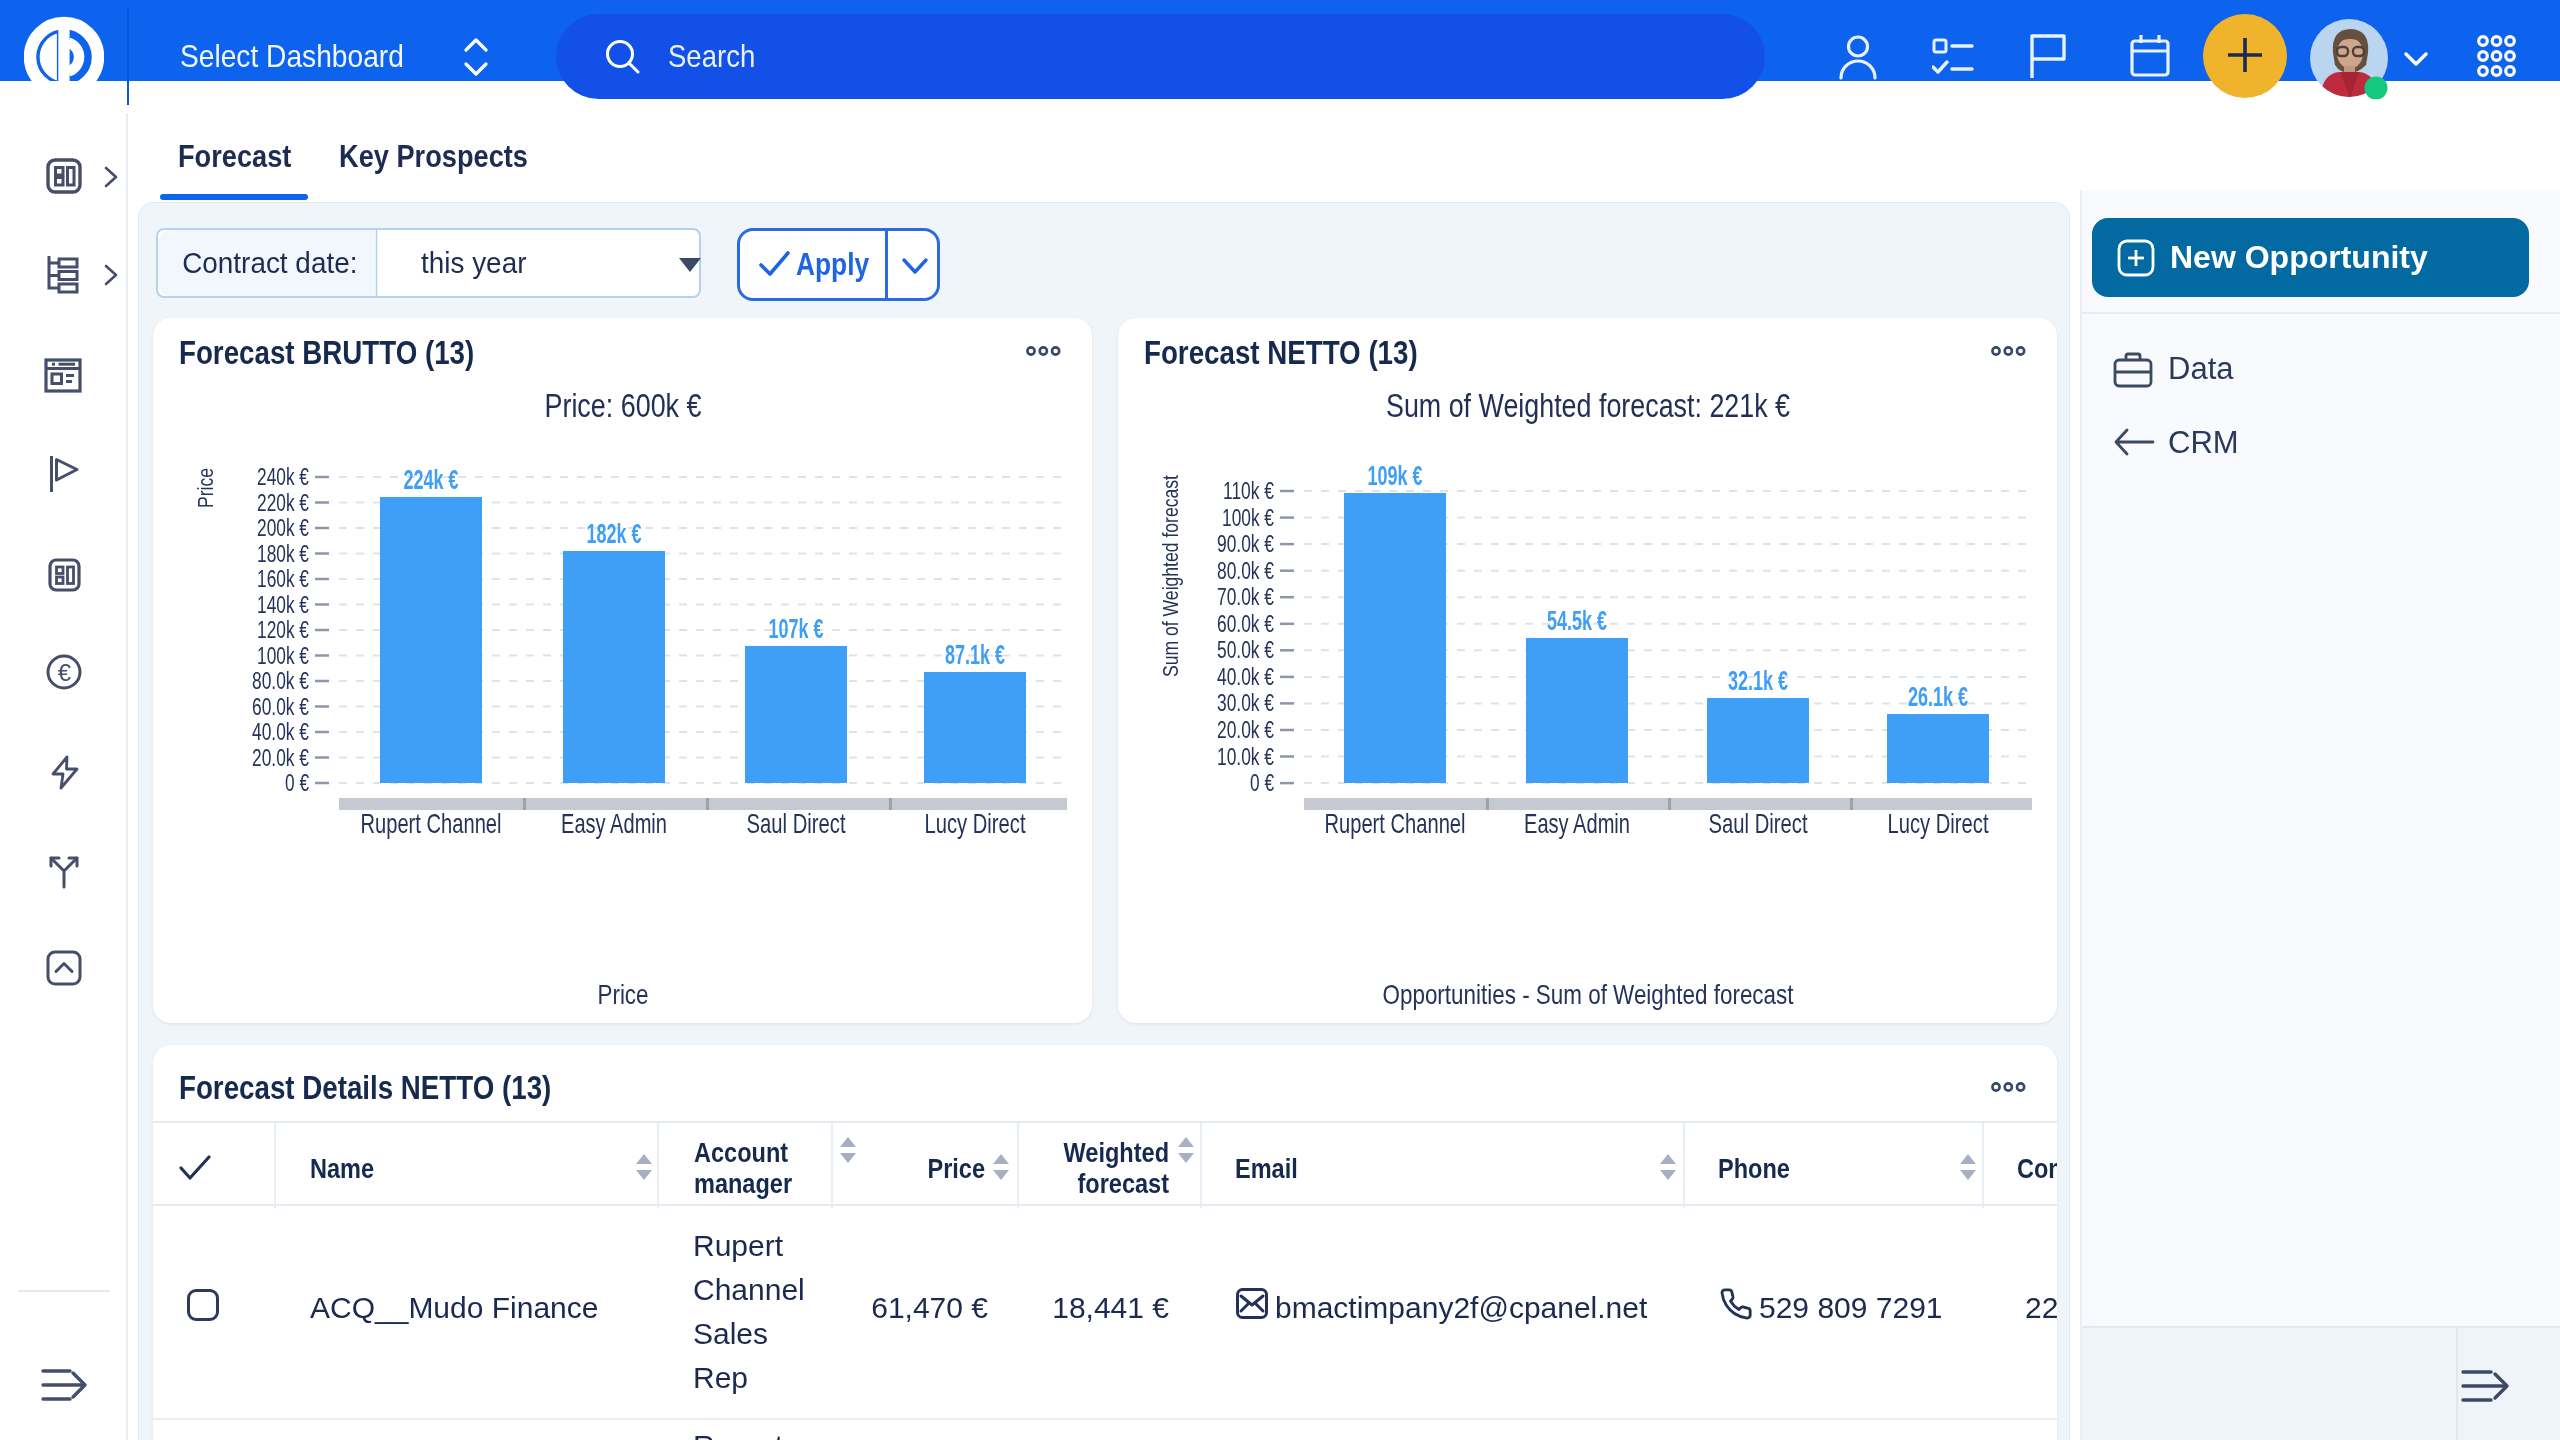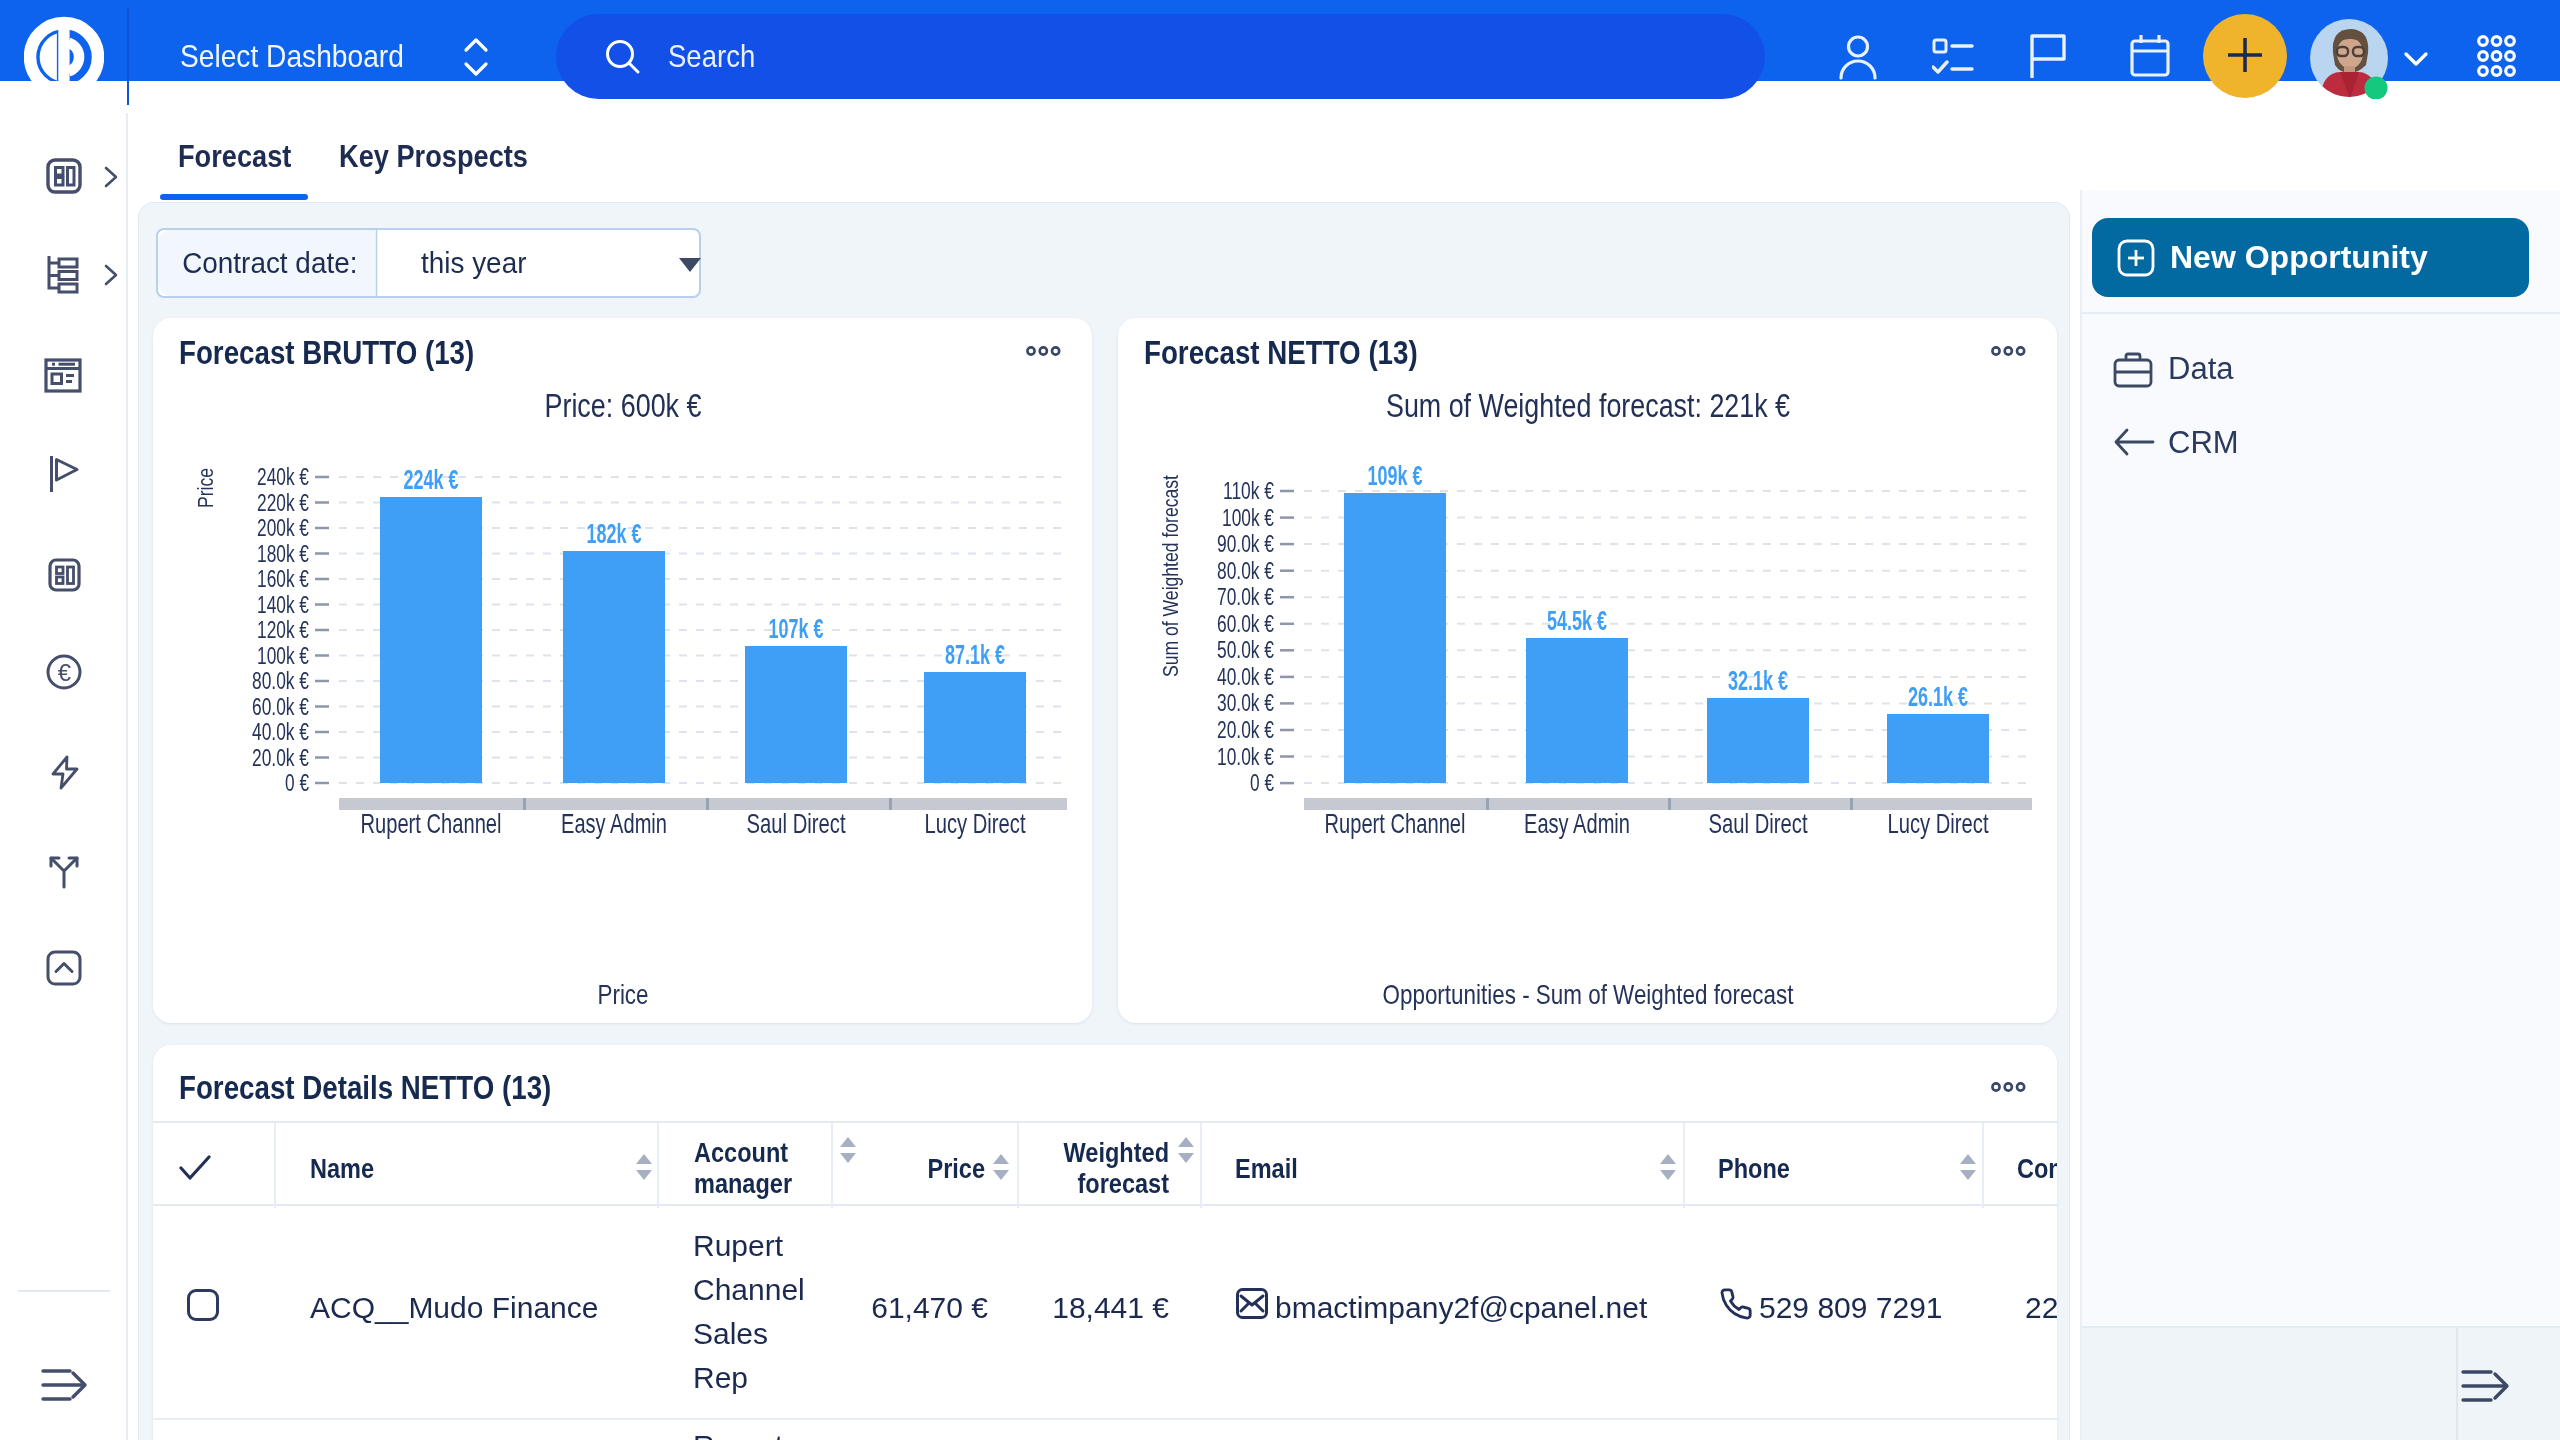--- a/index.html
+++ b/index.html
@@ -238,20 +238,30 @@
 
 <div id="main">
   <div class="tab" id="tab1">Forecast</div>
   <div class="tab" id="tab2">Key Prospects</div>
   <div id="tabline"></div>
   <div id="panel">
     <div id="fctrl">
       <div class="lab">Contract date:</div>
       <div class="val">this year</div>
       <div id="fcaret"></div>
+    </div>
+    <div id="applybtn">
+      <svg class="abs" style="left:18px;top:18px" width="34" height="30" viewBox="0 0 34 30">
+        <path d="M3 16 L12 25 L30 4" fill="none" stroke="#1f64e0" stroke-width="3.6" stroke-linecap="round" stroke-linejoin="round"></path>
+      </svg>
+      <div id="applytxt">Apply</div>
+      <div id="applysep"></div>
+      <svg class="abs" style="left:160px;top:26px" width="30" height="20" viewBox="0 0 30 20">
+        <path d="M4 3 L15 15 L26 3" fill="none" stroke="#1f64e0" stroke-width="3.4" stroke-linecap="round" stroke-linejoin="round"></path>
+      </svg>
     </div>
 
     <div class="card" id="card1">
       <div class="ctitle">Forecast BRUTTO (13)</div>
       <svg class="abs" style="left:873px;top:25px" width="40" height="18" viewBox="0 0 40 18">
         <g fill="none" stroke="#3a4766" stroke-width="2.6">
           <circle cx="5" cy="8" r="3.6"></circle>
             <circle cx="17.3" cy="8" r="3.6"></circle>
             <circle cx="29.6" cy="8" r="3.6"></circle>
         </g>

